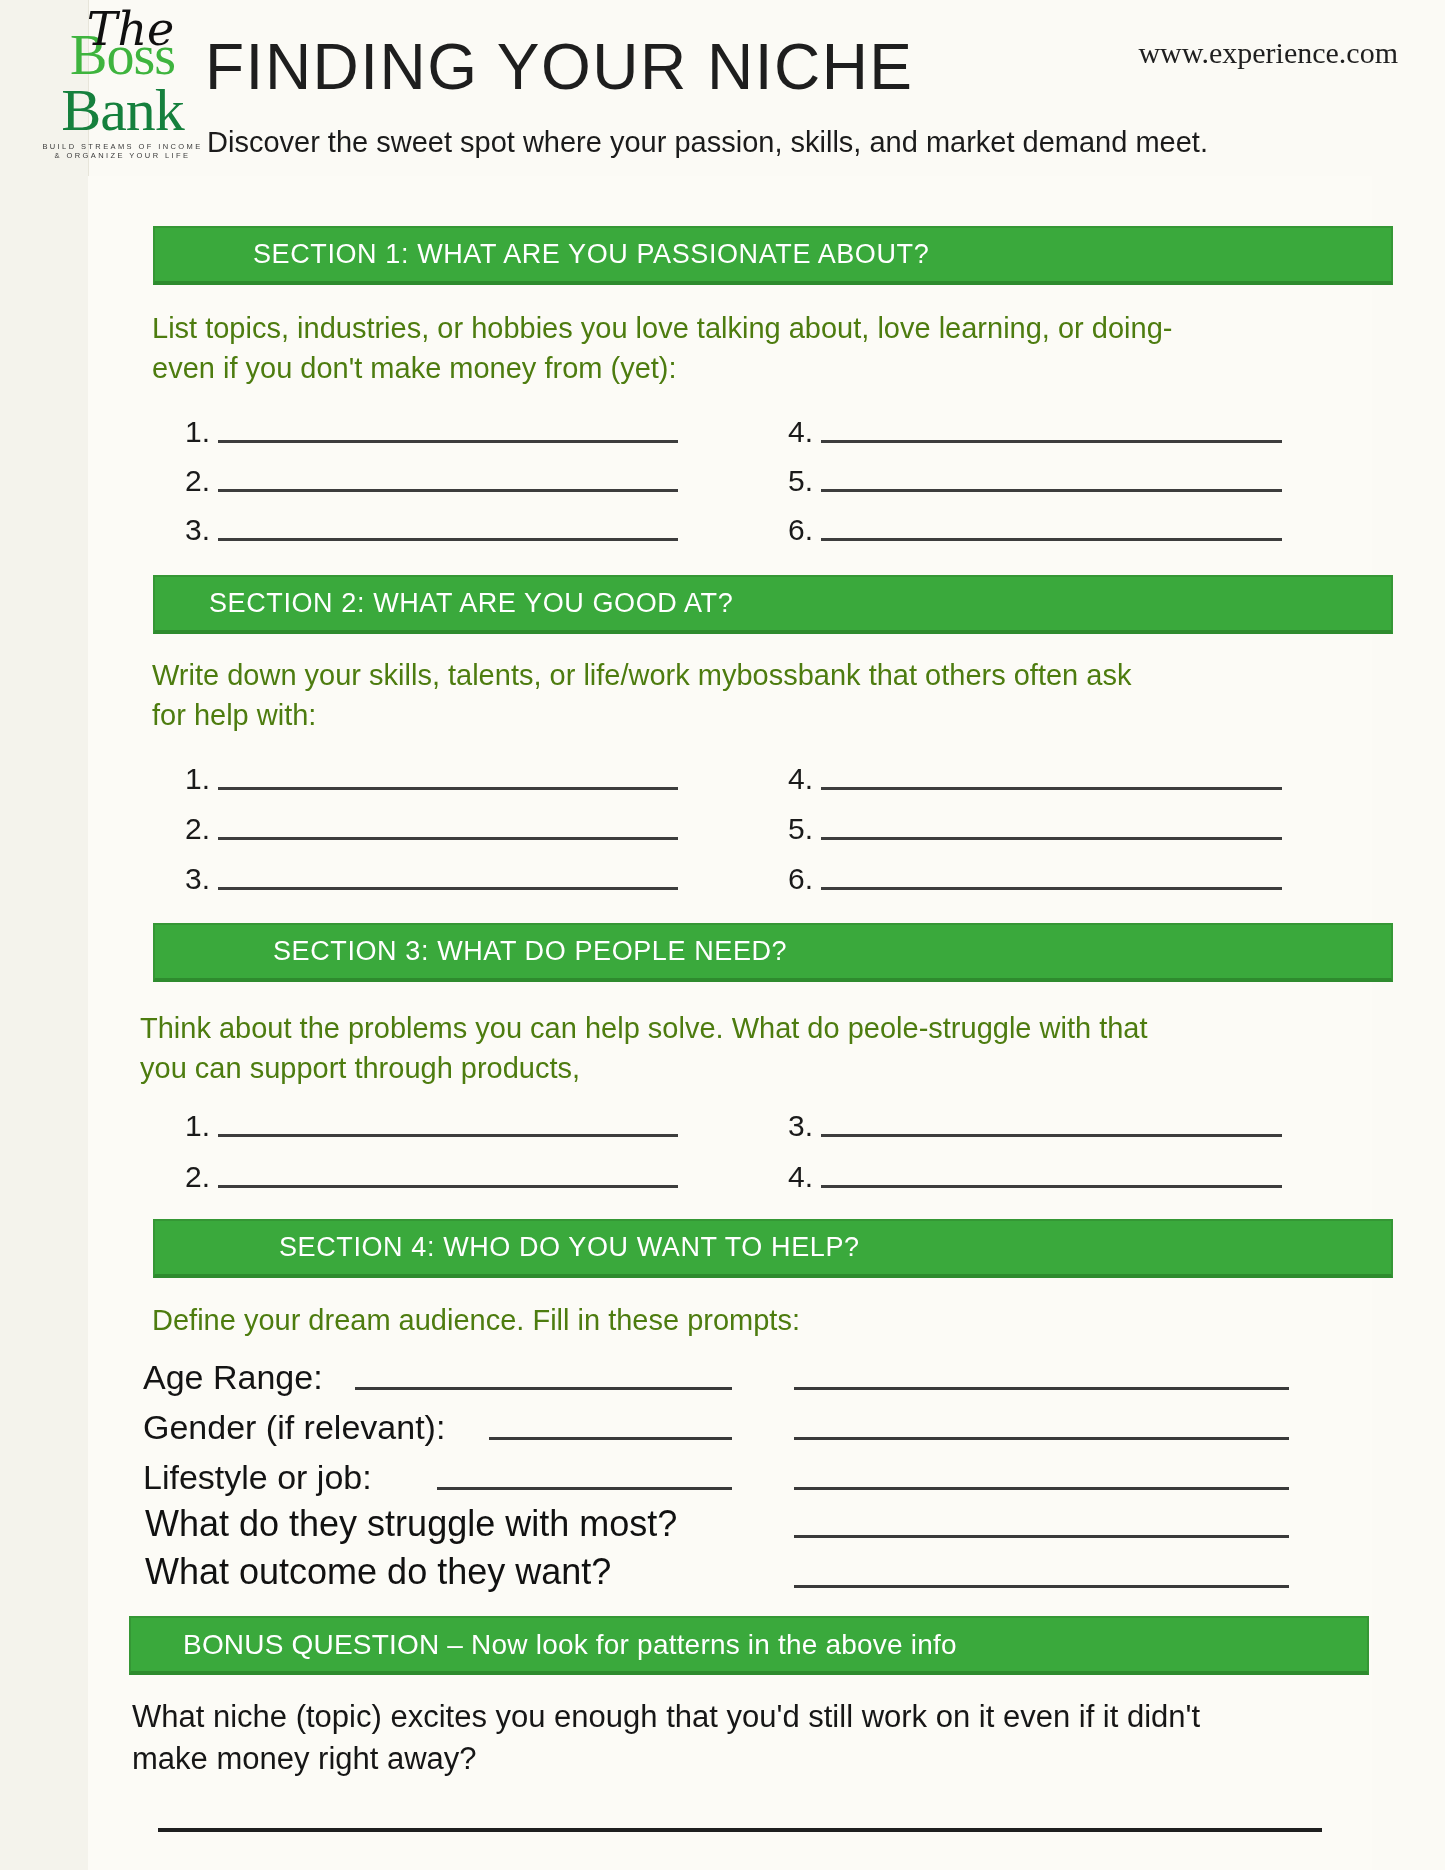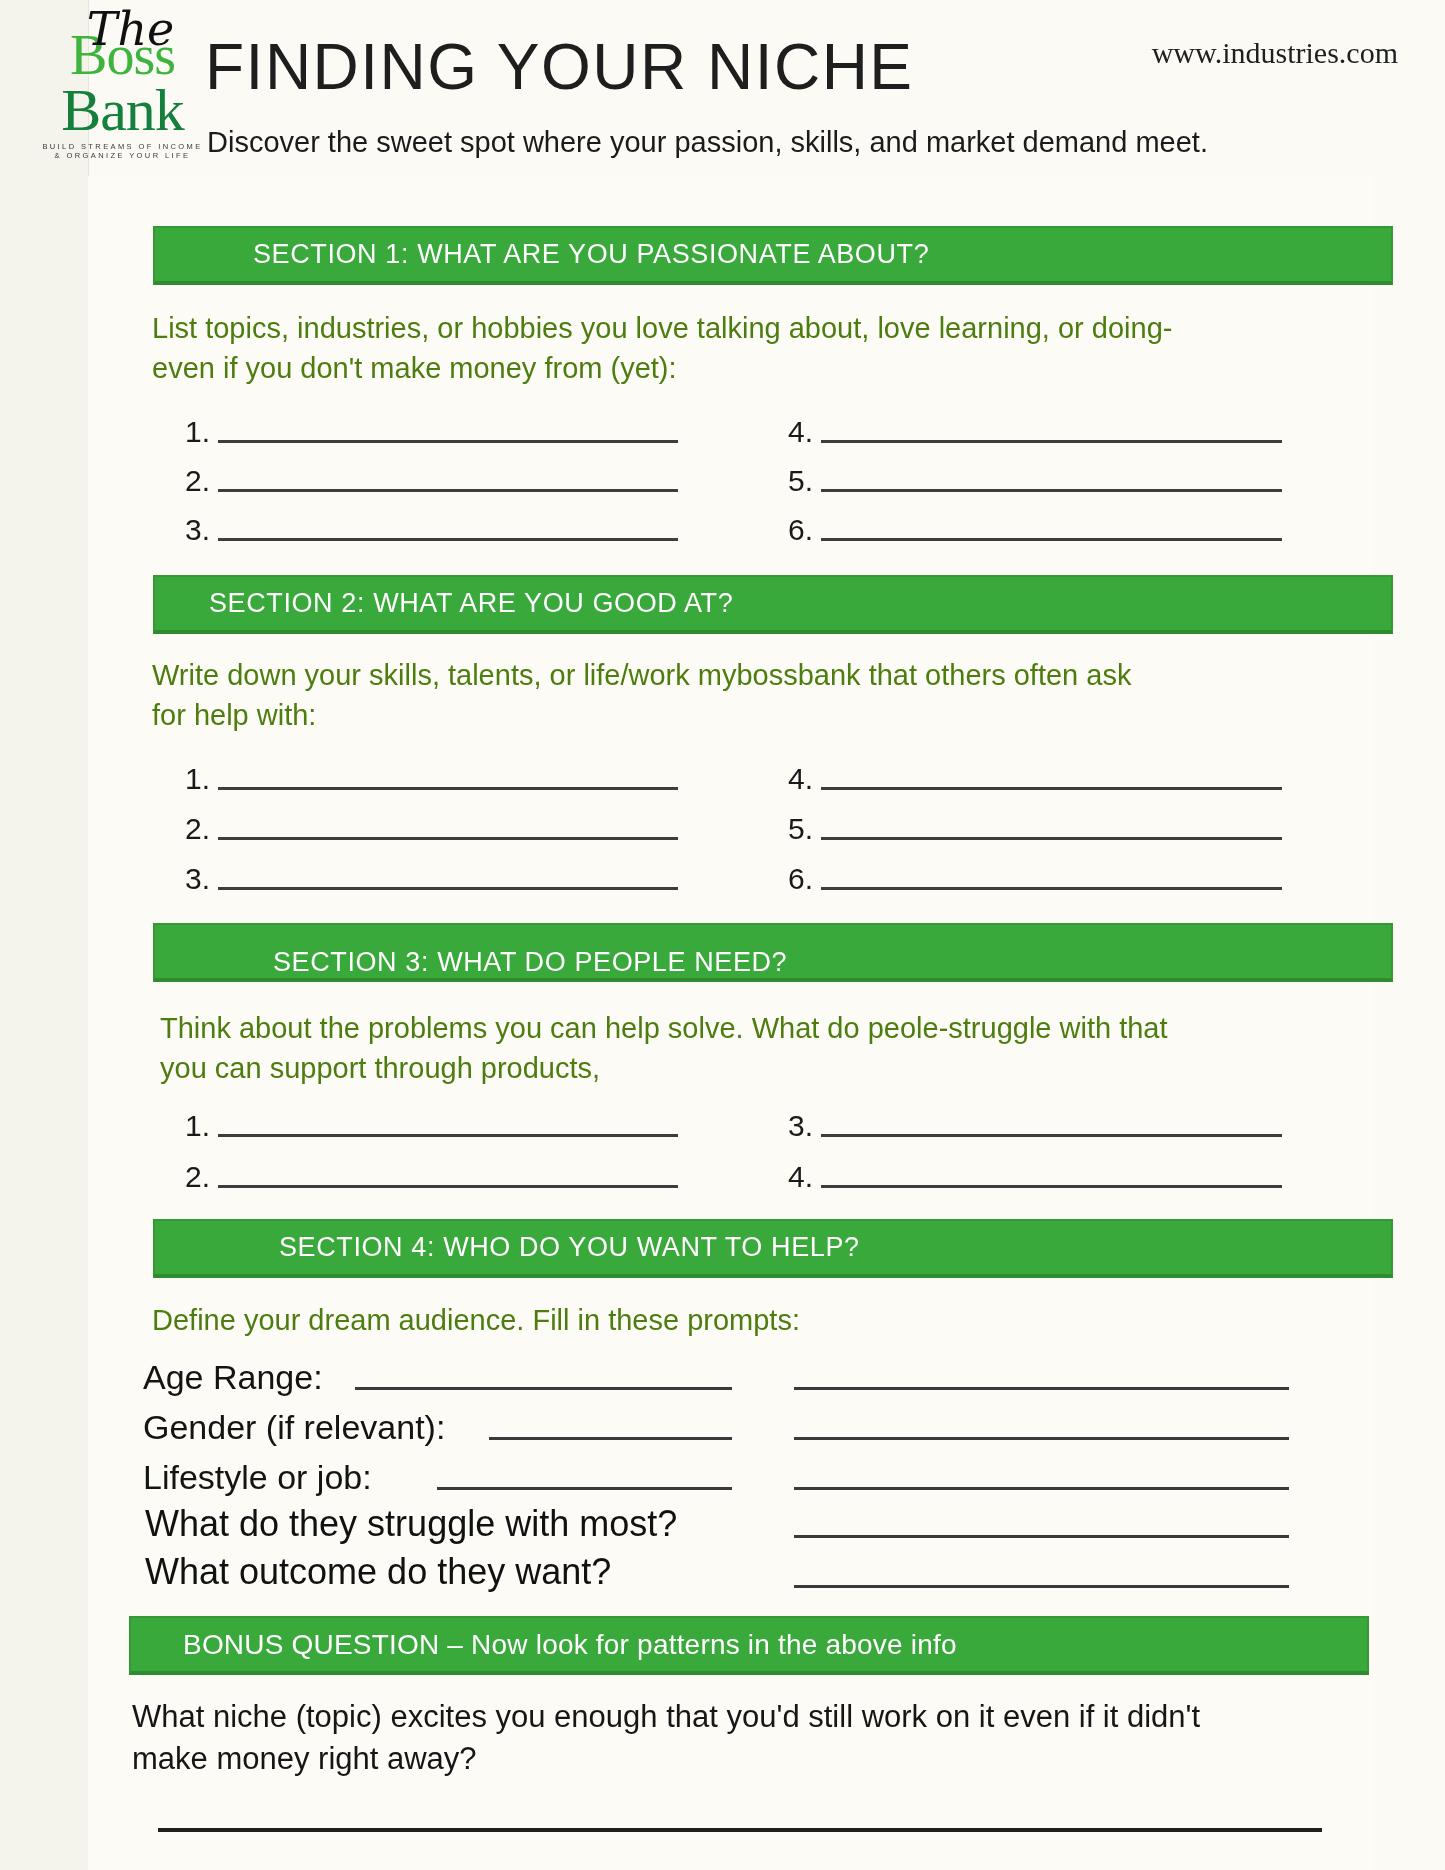--- a/index.html
+++ b/index.html
@@ -107,21 +107,21 @@
 
   <div class="logo">
     <div class="logo-the">The</div>
     <div class="logo-boss">Boss</div>
     <div class="logo-bank">Bank</div>
     <div class="logo-tag">BUILD STREAMS OF INCOME</div>
     <div class="logo-tag" style="margin-top:2px;">&amp; ORGANIZE YOUR LIFE</div>
   </div>
   <h1 class="title">FINDING YOUR NICHE</h1>
   <div class="subtitle">Discover the sweet spot where your passion, skills, and market demand meet.</div>
-  <a class="url" href="#">www.industries.com</a>
+  <a class="url" href="#">www.experience.com</a>
 
   <div class="bar" style="top:226px;padding-left:98px;">
     <span class="bar-label">SECTION 1: WHAT ARE YOU PASSIONATE ABOUT?</span>
   </div>
   <div class="prompt" style="left:152px;top:308px;">
     <div>List topics, industries, or hobbies you love talking about, love learning, or doing-</div>
     <div>even if you don't make money from (yet):</div>
   </div>
   <div class="row" style="left:185px;top:407px;width:493px;">
     <span class="num">1.</span>
@@ -173,24 +173,24 @@
   </div>
   <div class="row" style="left:788px;top:804px;width:494px;">
     <span class="num">5.</span>
       <span class="ln"></span>
   </div>
   <div class="row" style="left:788px;top:854px;width:494px;">
     <span class="num">6.</span>
       <span class="ln"></span>
   </div>
 
-  <div class="bar" style="top:923px;padding-left:118px;align-items:flex-end;">
+  <div class="bar" style="top:923px;padding-left:118px;">
     <span class="bar-label">SECTION 3: WHAT DO PEOPLE NEED?</span>
   </div>
-  <div class="prompt" style="left:160px;top:1008px;">
+  <div class="prompt" style="left:140px;top:1008px;">
     <div>Think about the problems you can help solve. What do peole-struggle with that</div>
     <div>you can support through products,</div>
   </div>
   <div class="row" style="left:185px;top:1101px;width:493px;">
     <span class="num">1.</span>
       <span class="ln"></span>
   </div>
   <div class="row" style="left:185px;top:1152px;width:493px;">
     <span class="num">2.</span>
       <span class="ln"></span>

